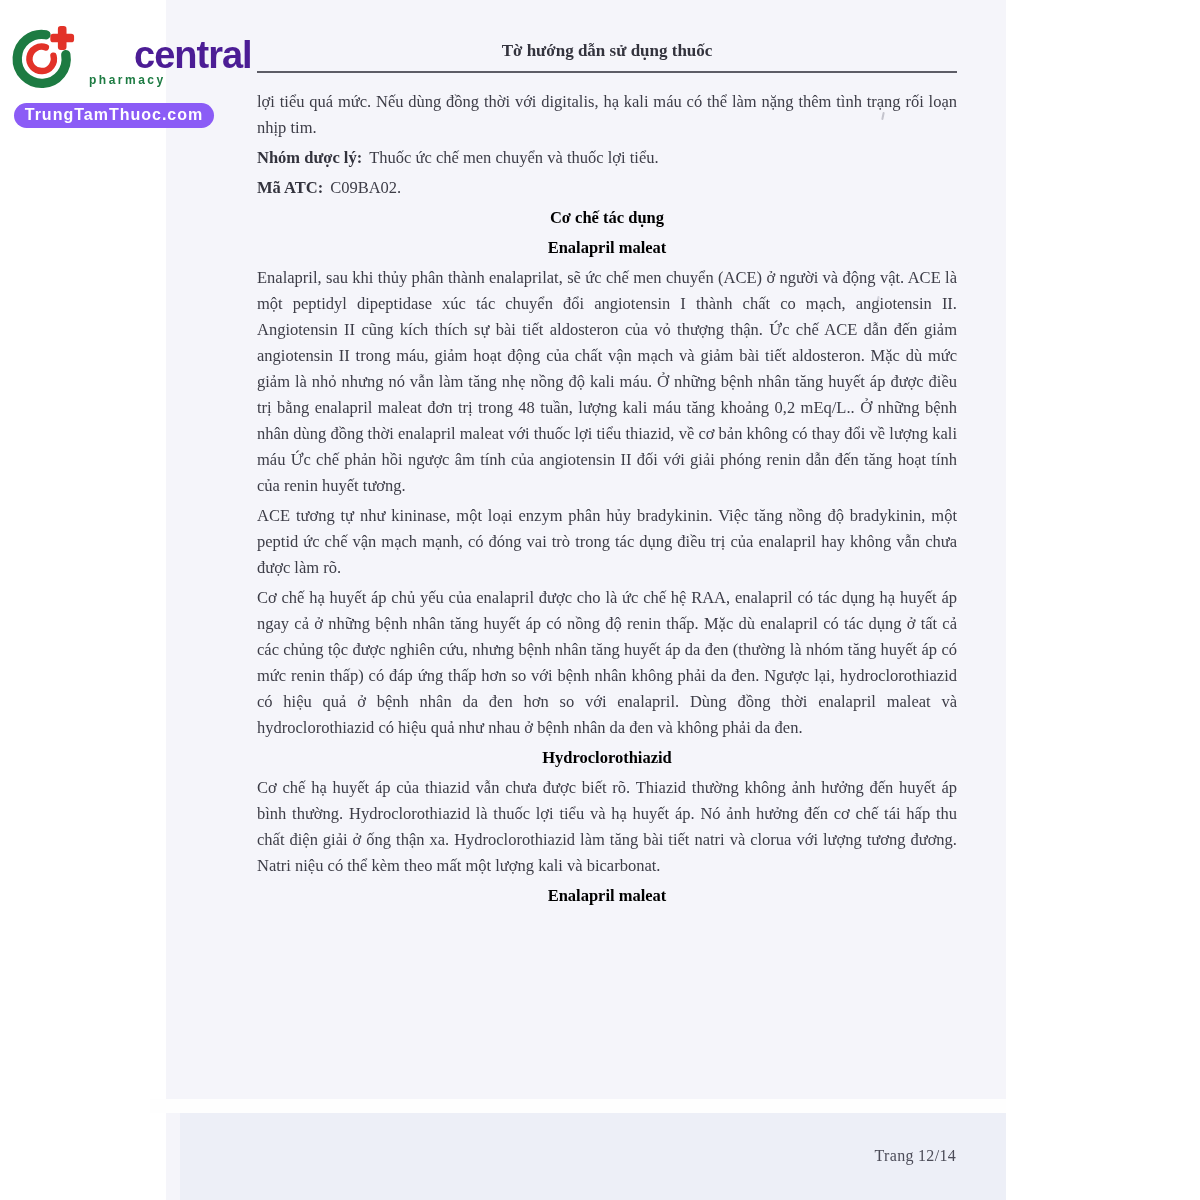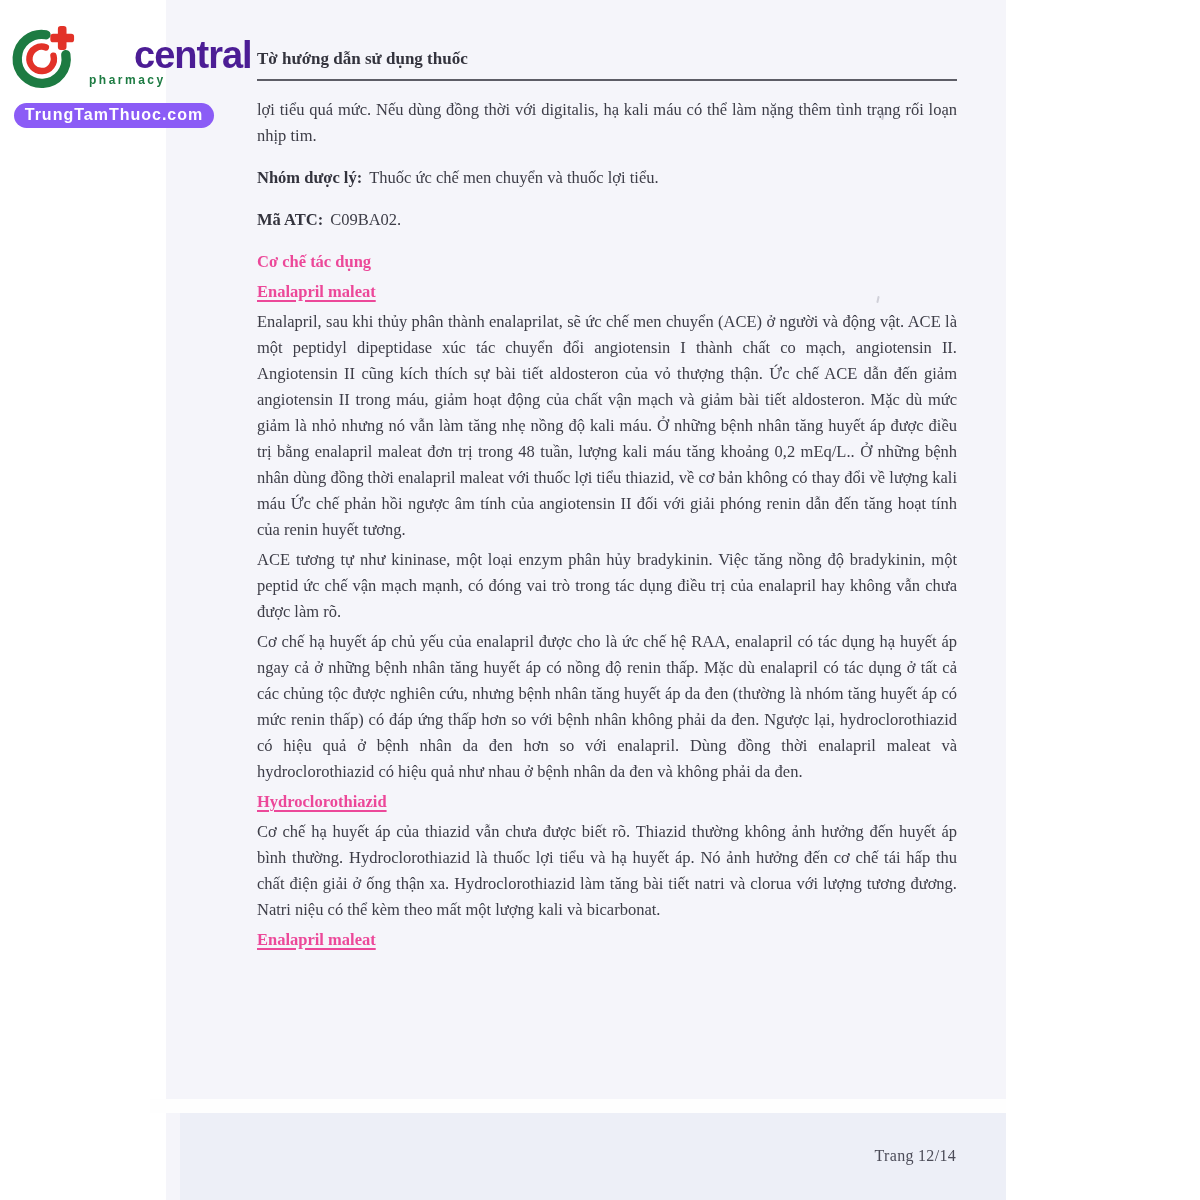--- a/index.html
+++ b/index.html
@@ -40,30 +40,30 @@
   .logo-badge { margin-top:9px; margin-left:4px; width:200px;
                 background:#8b5cf6; color:#ffffff; font-weight:bold;
                 font-size:16px; letter-spacing:1px; text-align:center;
                 border-radius:999px; padding:3px 0 4px 0; }
   
   .content {
     position:absolute; left:257px; top:40px; width:700px;
     font-size:16.5px; line-height:26px; color:#3d3d47; text-align:justify;
   }
   .doc-title { font-weight:bold; font-size:17px; color:#33333d;
-               line-height:22px; text-align:left;margin-top:8px; }
+               line-height:22px; text-align:center; }
   .doc-rule  { border:none; border-top:2px solid #5d5d66; margin-top:9px; }
   .para      { margin:4px 0; }
   .para.first { margin-top:16px; }
   .h-section { font-weight:bold; font-size:18px; letter-spacing:0.2px;
                color:#2f2f39; margin:12px 0 6px 0; text-align:left; }
-  .labeled   { margin:16px 0; text-align:left; }
+  .labeled   { margin:4px 0; text-align:left; }
   .labeled b { margin-right:7px; color:#33333d; }
-  .h-sub     { font-weight:bold; margin:4px 0; color:#ec4899; text-align:left; }
-  .h-sub.u   { text-decoration:underline; text-underline-offset:3px;
+  .h-sub     { font-weight:bold; margin:4px 0; color:#000000; text-align:center; }
+  .h-sub.u   { text-underline-offset:3px;
                text-decoration-thickness:1.5px; }
   
   .artifact { position:absolute; width:2px; height:8px; background:#9a9aa8;
               opacity:0.55; transform:rotate(12deg); border-radius:1px; }
   .artifact.a1 { left:882px; top:112px; }
   .artifact.a2 { left:877px; top:296px; height:7px; opacity:0.4; }
 </style>
 </head>
 <body>
 

